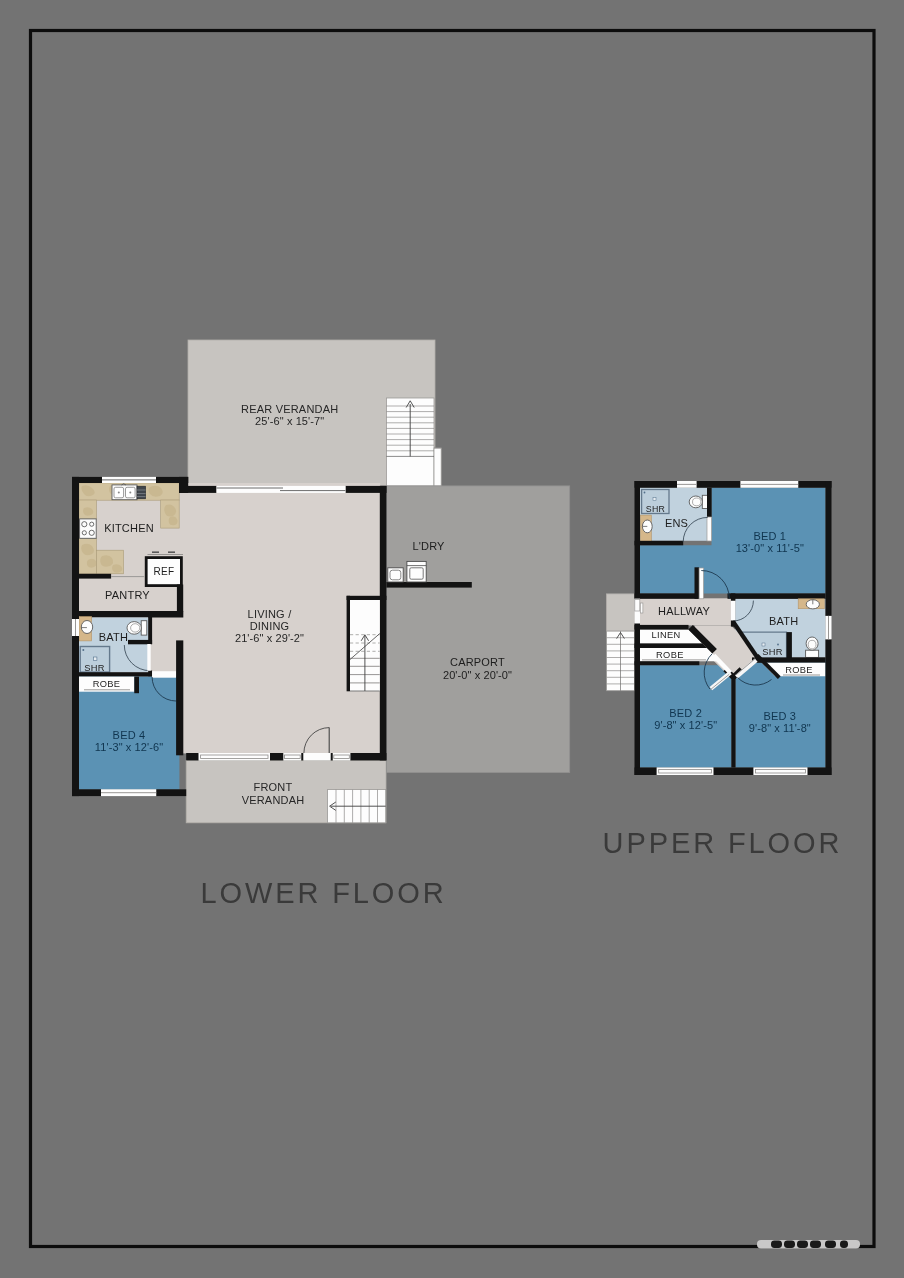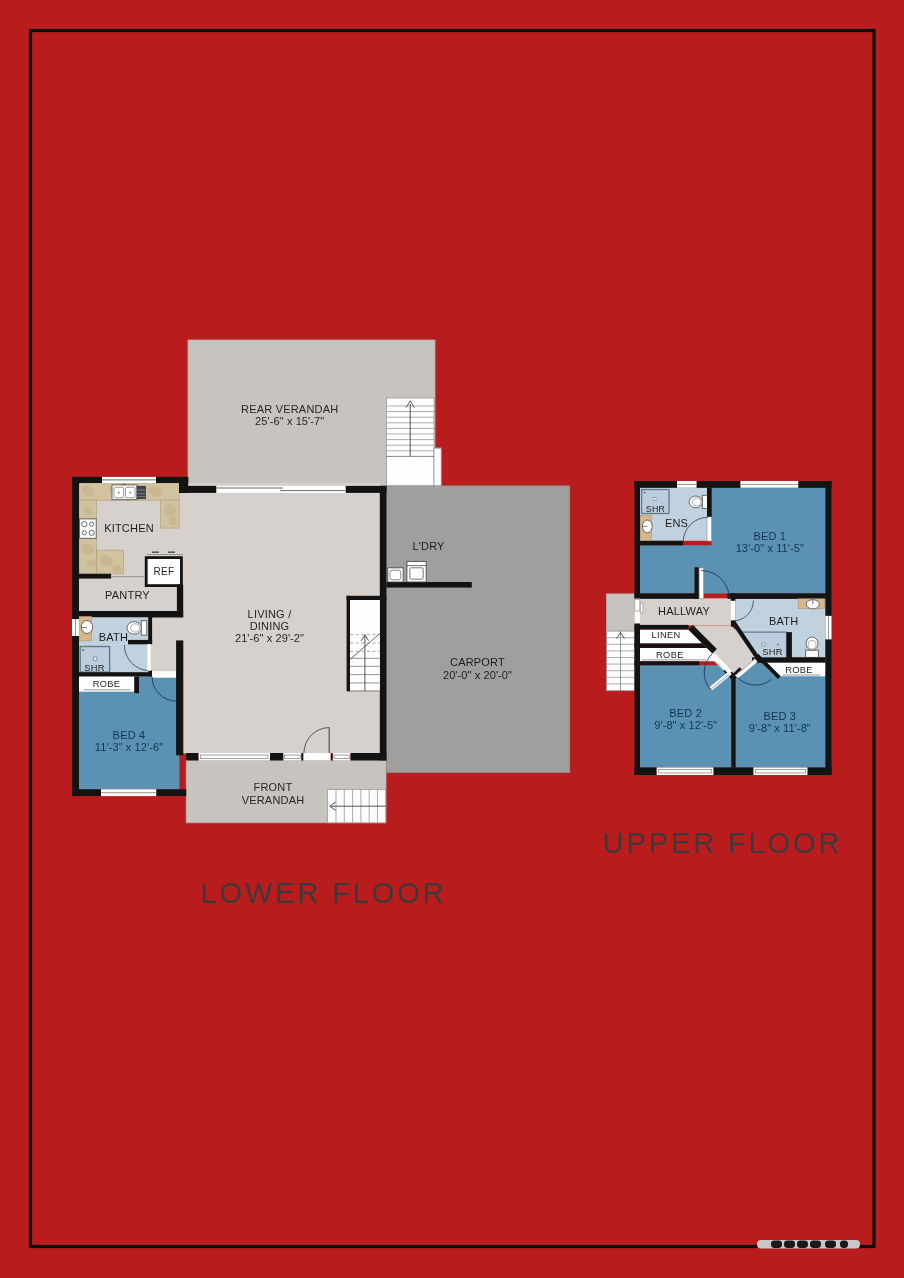--- a/index.html
+++ b/index.html
@@ -1,16 +1,16 @@
 <!DOCTYPE html>
 <html><head>
 <meta charset="utf-8">
 <style>
 html,body{margin:0;padding:0;background:#ffffff;}
-#page{position:relative;width:904px;height:1278px;background:#b91c1c;overflow:hidden;}
+#page{position:relative;width:904px;height:1278px;background:#737373;overflow:hidden;}
 svg{position:absolute;left:0;top:0;}
 text{font-family:"Liberation Sans",sans-serif;}
 </style>
 </head>
 <body>
 <div id="page">
 <svg width="904" height="1278" viewBox="0 0 904 1278">
 
 <rect x="30.5" y="30.5" width="843.5" height="1216" fill="none" stroke="#0c0c0c" stroke-width="3.2"></rect>
 <g id="lower">

